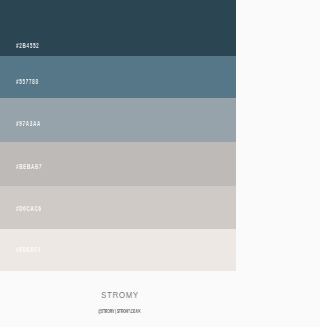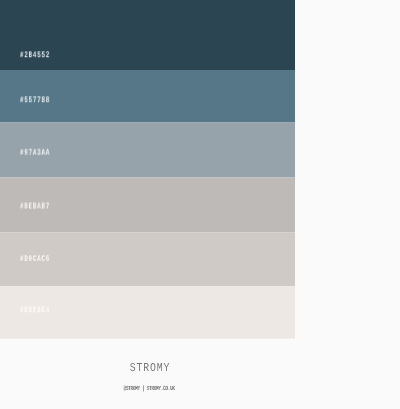--- a/index.html
+++ b/index.html
@@ -11,21 +11,20 @@
     overflow: hidden;
     background: #fafafa;
     font-family: "Liberation Sans", sans-serif;
   }
   #palette {
     position: relative;
     width: 240px;
     height: 327px;
     background: #fafafa;
     transform: translateZ(0);
-    font-family: Liberation Mono, monospace;
   }
   .swatch {
     position: absolute;
     left: 0;
     width: 236px;
     overflow: hidden;
   }
   .swatch .hex {
     position: absolute;
     left: 16px;

